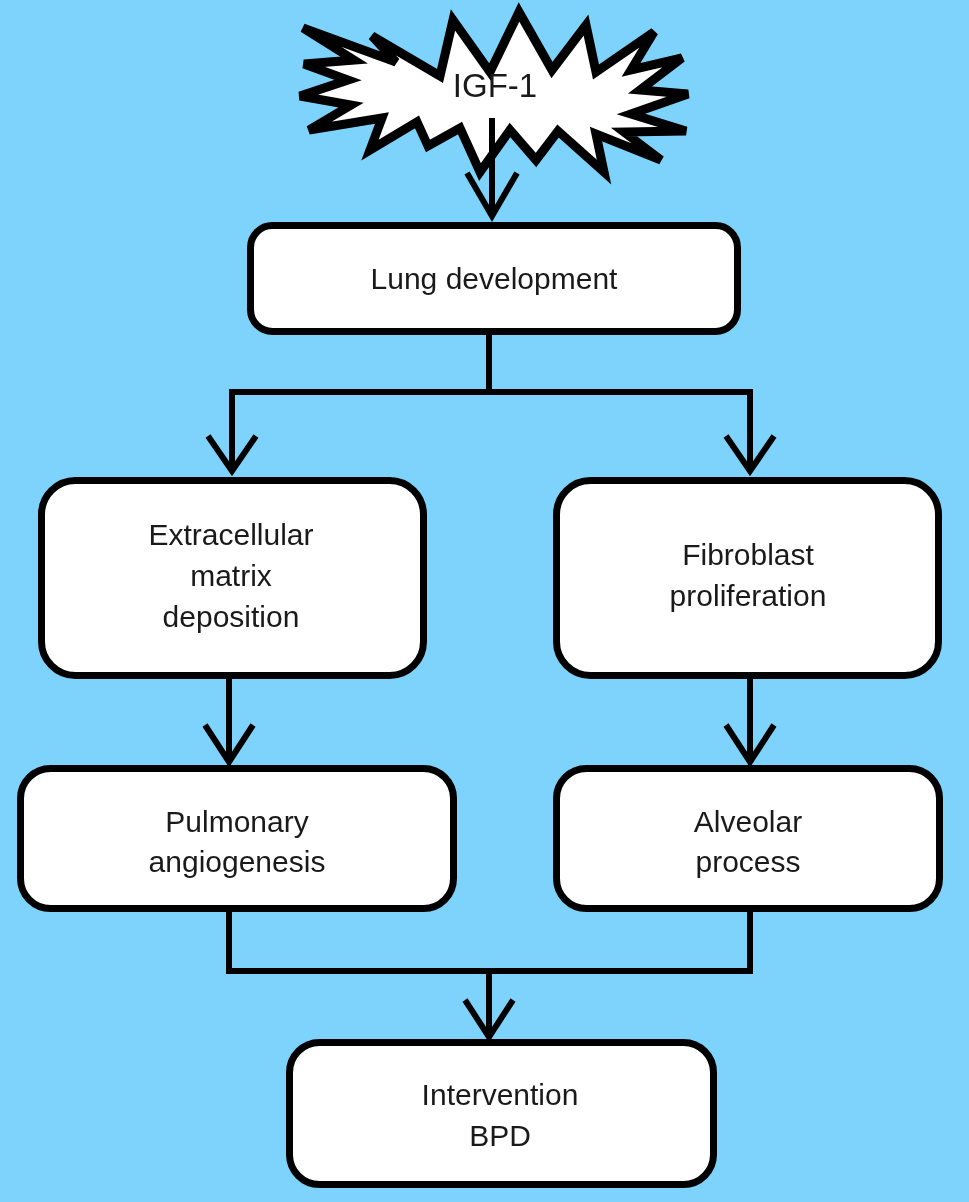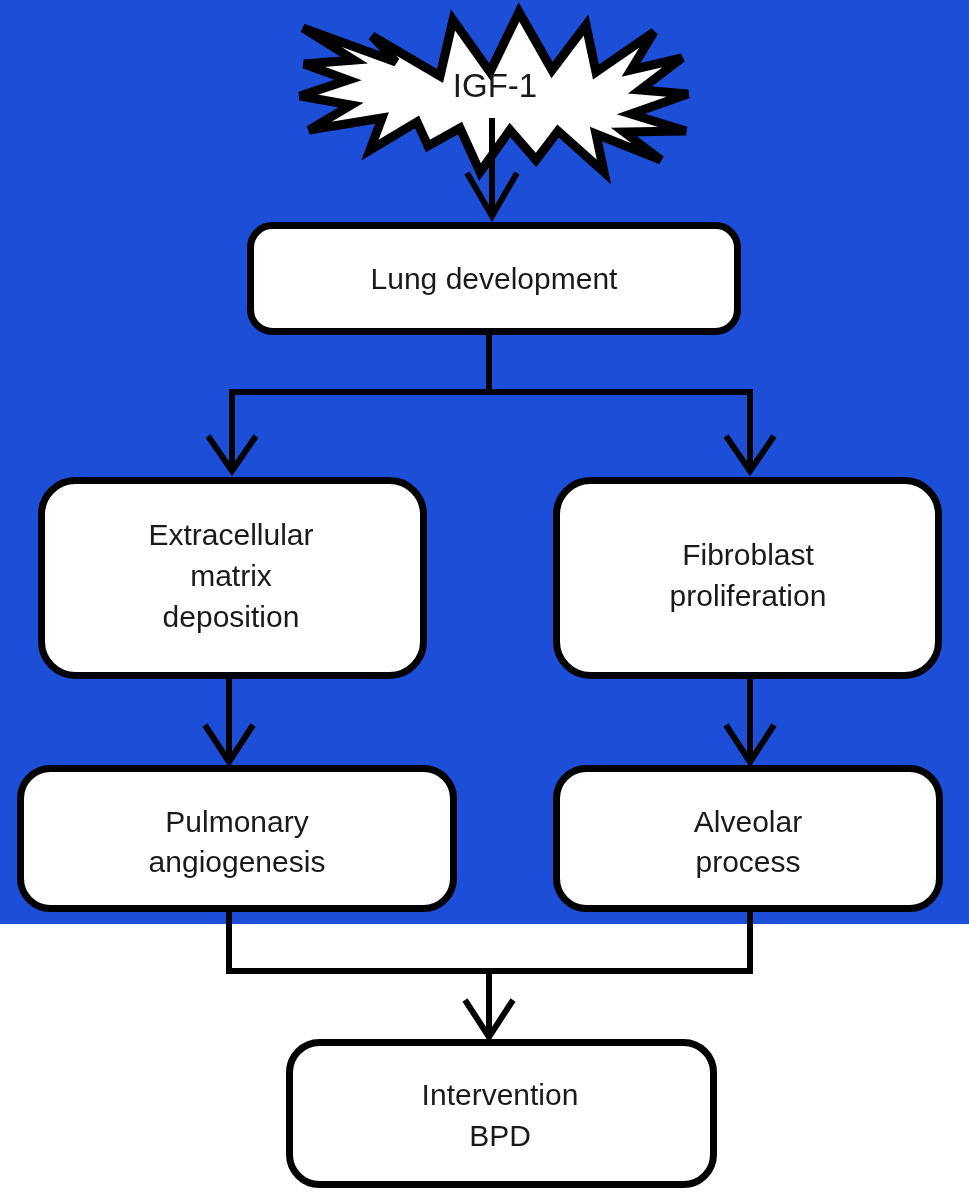--- a/index.html
+++ b/index.html
@@ -9,22 +9,22 @@
   }
   body {
     width: 969px;
     height: 1202px;
     overflow: hidden;
     font-family: "Liberation Sans", sans-serif;
   }
   #diagram-root {
     position: relative;
     width: 969px;
-    height: 924px;
-    background: #1d4ed8;
+    height: 1202px;
+    background: #7dd3fc;
   }
   svg.flow {
     display: block;
     width: 969px;
     height: 1202px;
   }
   .node-box {
     fill: #ffffff;
     stroke: #000000;
     stroke-width: 7;

